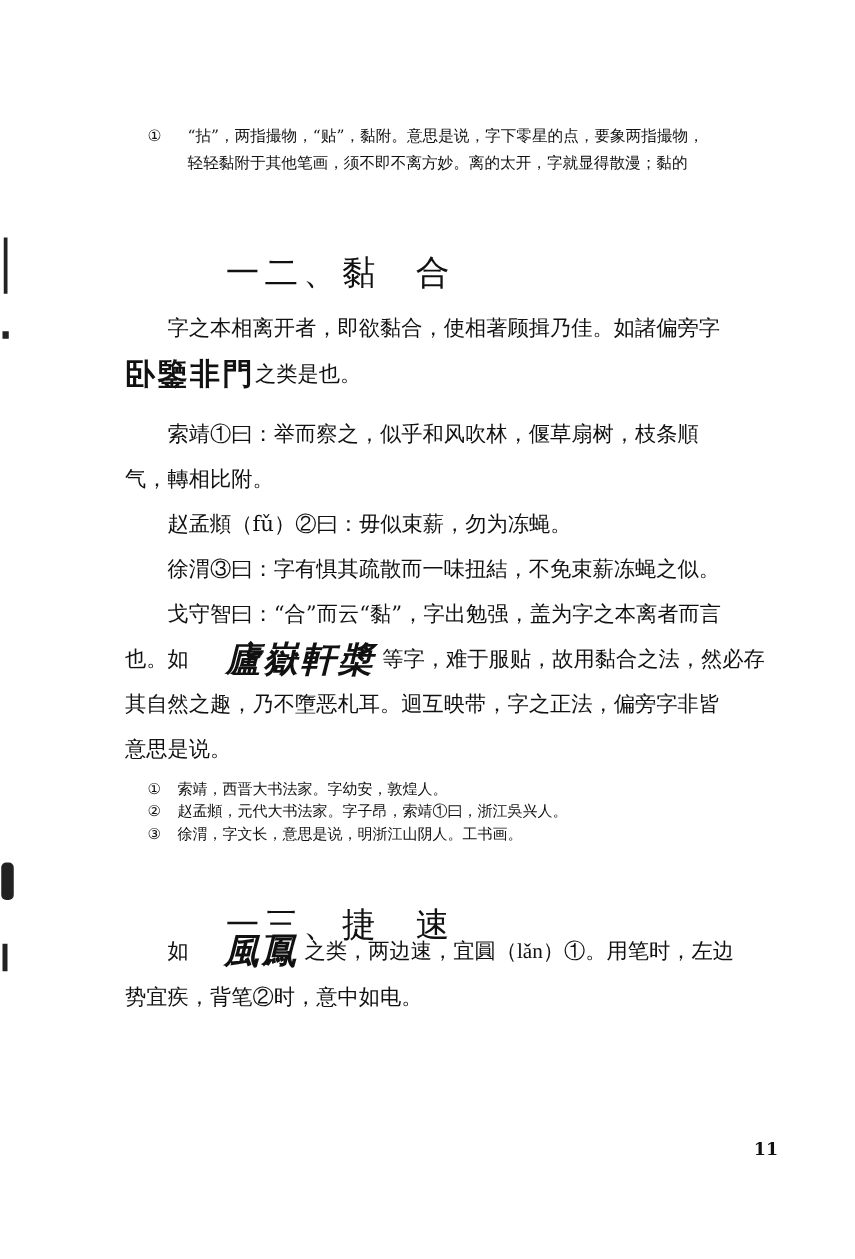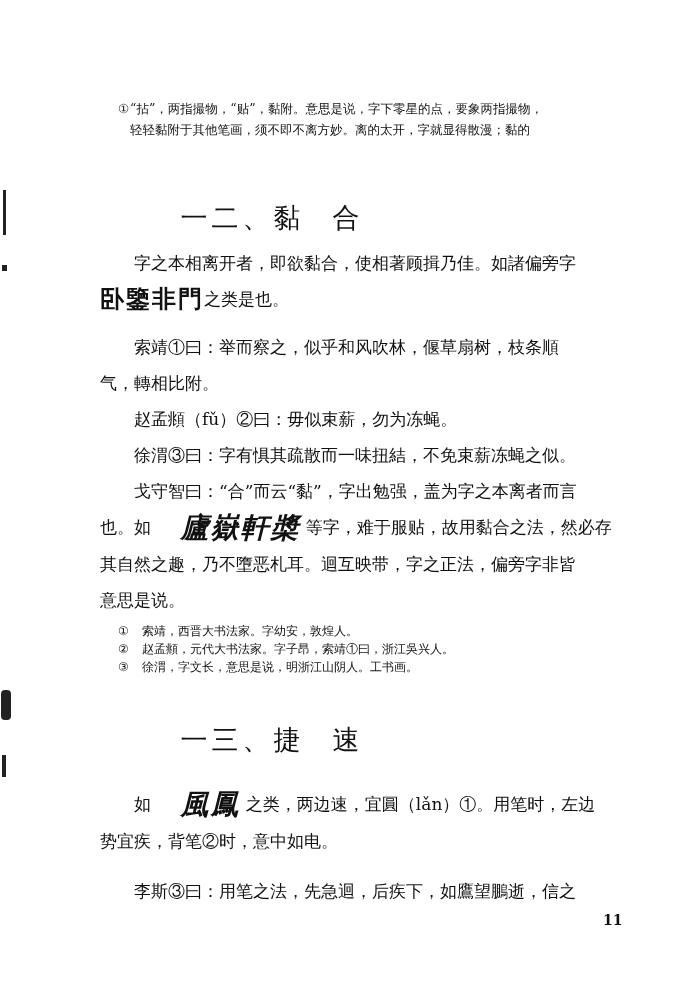--- a/index.html
+++ b/index.html
@@ -4,21 +4,21 @@
   <style>
     html, body { margin: 0; padding: 0; }
     body {
       width: 684px; height: 1007px; background: #ffffff; position: relative; overflow: hidden;
       font-family: "DejaVu Serif", "Liberation Serif", serif; color: #111;
     }
     .page { position: absolute; inset: 0; }
     .abs { position: absolute; }
     .footnote-top { left: 118px; top: 98px; width: 540px; font-size: 12.5px; line-height: 21px; }
     .footnote-top .marker { position: absolute; left: 0; top: 0; }
-    .footnote-top .lines { margin-left: 12px; }
+    .footnote-top .lines { margin-left: 32px; }
     .section-title { width: 544px; text-align: center; font-size: 27px; letter-spacing: 4px; font-weight: normal; }
     .section-title .gap { display: inline-block; width: 28px; }
     .body-text { left: 118px; width: 520px; font-size: 17px; line-height: 36px; }
     .line { white-space: nowrap; }
     .indent { padding-left: 34px; }
     .calli { font-size: 24px; font-weight: bold; letter-spacing: 2px; font-family: "DejaVu Serif", serif; vertical-align: -2px; }
     .calli-lg { font-size: 28px; font-weight: bold; font-style: italic; letter-spacing: 2px; vertical-align: -4px; margin-left: 24px; }
     .notes { left: 118px; top: 622px; font-size: 12px; line-height: 18px; }
     .notes .note { white-space: nowrap; }
     .notes .num { display: inline-block; width: 24px; }
@@ -72,29 +72,28 @@
   <div class="abs notes">
     <div class="note"><span class="num">①</span><span>索靖，西晋大书法家。字幼安，敦煌人。</span></div>
     <div class="note"><span class="num">②</span><span>赵孟頫，元代大书法家。字子昂，索靖①曰，浙江吳兴人。</span></div>
     <div class="note"><span class="num">③</span><span>徐渭，字文长，意思是说，明浙江山阴人。工书画。</span></div>
   </div>
 
   <div class="abs section-title" style="left:0;top:722px;">
     <span>一三、</span><span>捷</span><span class="gap"></span><span>速</span>
   </div>
 
-  <div class="abs body-text" style="top:786px;left:100px;width:560px;">
+  <div class="abs body-text" style="top:743px;left:100px;width:560px;font-family:Liberation Serif, serif;">
     <div class="line indent">
       <span>如</span>
       <span class="calli-lg">風鳳</span>
       <span>之类，两边速，宜圓឴（lǎn）①。用笔时，左边</span>
     </div>
     <div class="line">势宜疾，背笔②时，意中如电。</div>
     <div style="height:14px;"></div>
-    <div class="line indent">李斯③曰：用笔之法，先急迴，后疾下，如鷹望鵬逝，信之</div>
   </div>
 
   <div class="abs page-number">11</div>
 
   <div class="abs watermark">
     <span>书法欣赏</span><span class="url">www.yac8.com</span>
   </div>
 
 </div>
 

